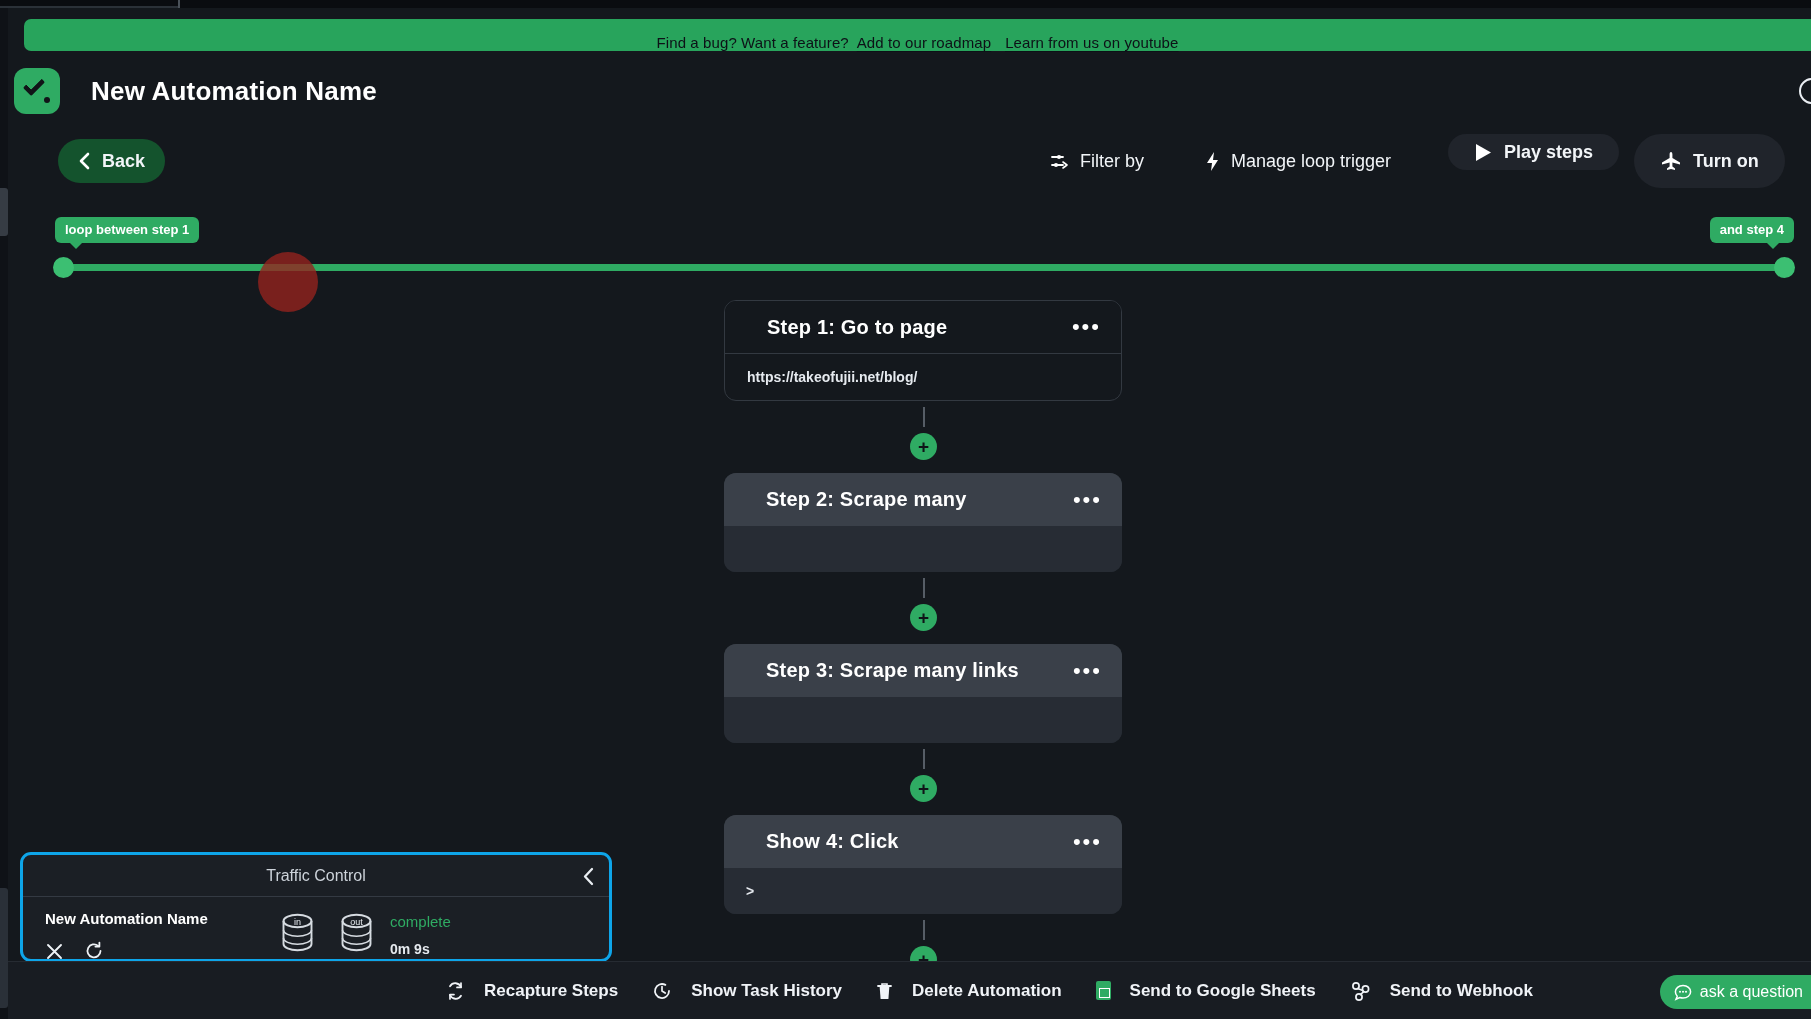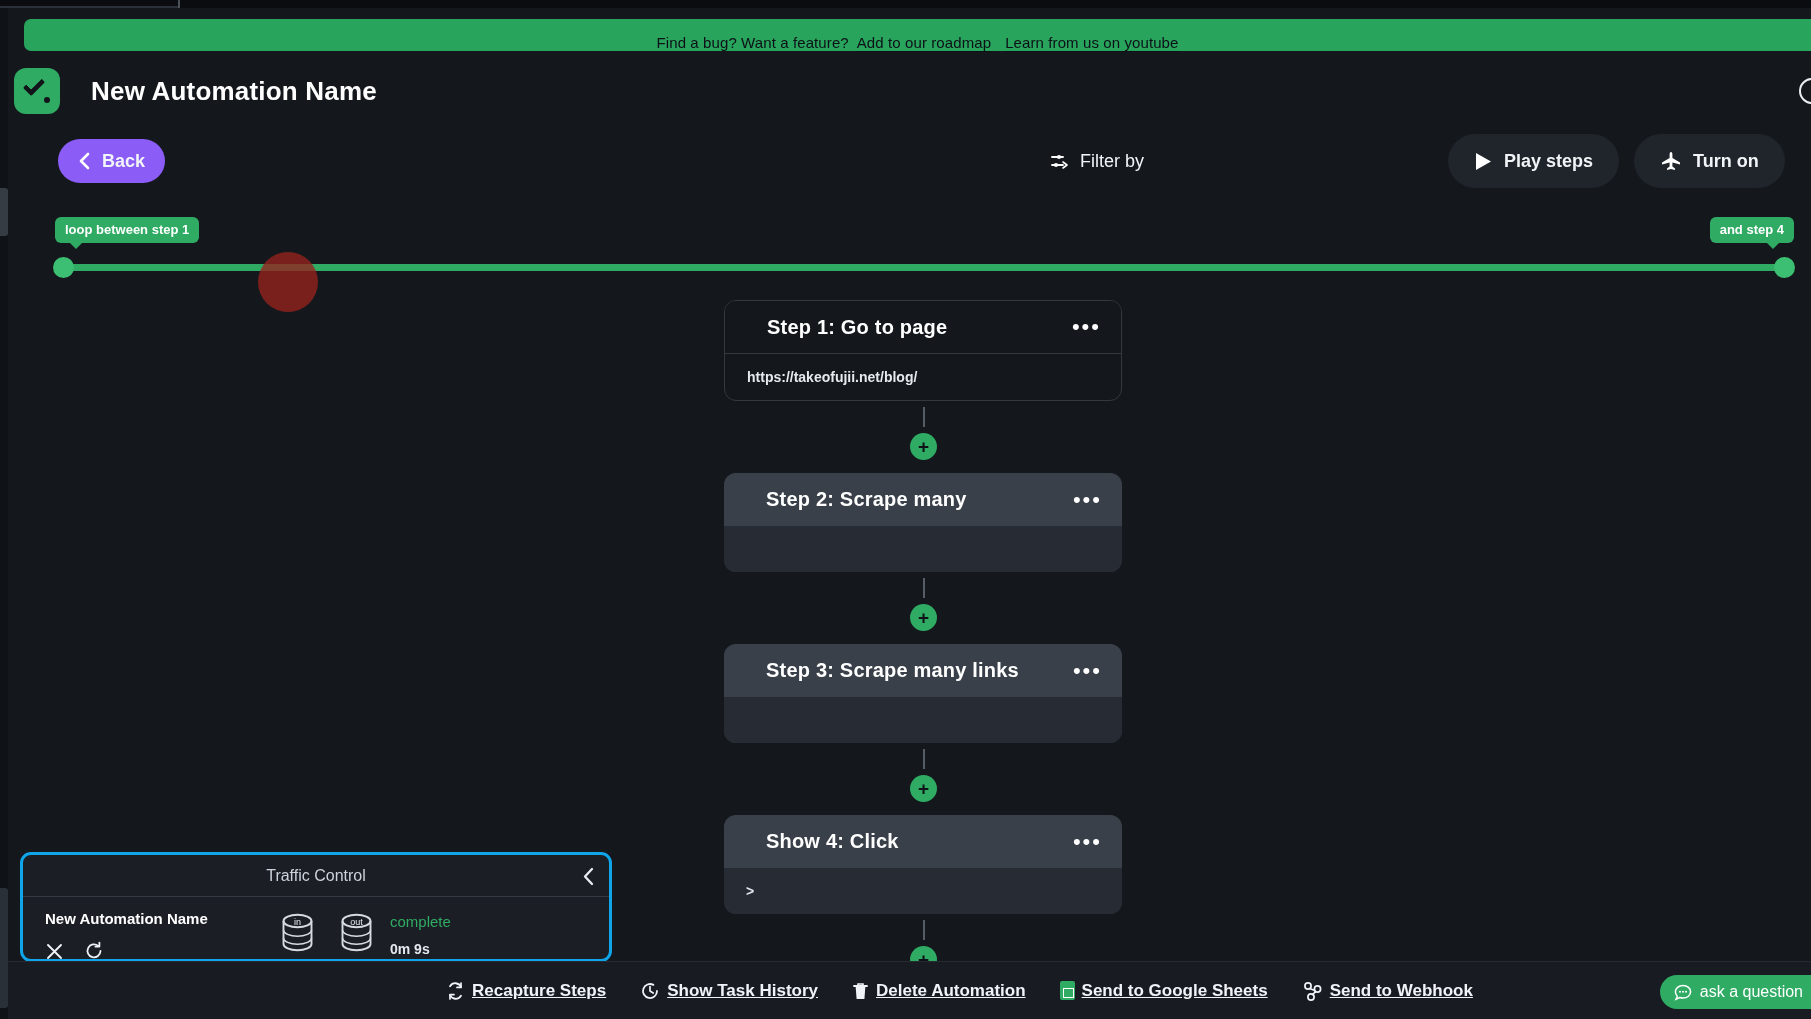--- a/index.html
+++ b/index.html
@@ -112,26 +112,26 @@
   }
   .btn {
     display: inline-flex; align-items: center; gap: 11px;
     height: 44px; padding: 0 20px;
     border-radius: 22px;
     color: #f2f5f8; font-size: 18px; font-weight: 700;
     cursor: pointer; user-select: none;
     position: absolute; top: 9px;
     white-space: nowrap;
   }
-  .btn.solid { background: #8b5cf6; justify-content: center; }
+  .btn.solid { background: #14532d; justify-content: center; }
   .btn.plain { background: transparent; }
   .btn-back  { left: 58px; }
   .btn-filter{ left: 1030px; font-weight: 500; }
   .btn-loop  { left: 1185px; font-weight: 500; }
-  .btn-play  { left: 1448px; background: #20242b; height: 54px; top: 4px; border-radius: 27px; padding: 0 26px; }
+  .btn-play  { left: 1448px; background: #20242b; height: 36px; top: 4px; border-radius: 27px; padding: 0 26px; }
   .btn-turn  { left: 1634px; background: #20242b; height: 54px; top: 4px; border-radius: 27px; padding: 0 26px; }
   .ico { display:inline-flex; align-items:center; justify-content:center; flex:none; }
 
   
   .sliderwrap { position: absolute; left: 5px; top: 222px; width: 1811px; height: 60px; }
   .tip {
     position: absolute;
     background: #2fab63; color: #fff;
     font-size: 13px; font-weight: 700;
     padding: 5px 10px 6px; border-radius: 6px;
@@ -233,23 +233,23 @@
   .bottombar {
     position: absolute; left: 8px; bottom: 0;
     width: 1803px; height: 58px;
     background: #181c22;
     border-top: 1px solid #262b32;
     display: flex; align-items: center;
     padding-left: 438px;
     gap: 34px;
   }
   .bitem {
-    display: inline-flex; align-items: center; gap: 7px;
+    display: inline-flex; align-items: center; gap: 19px;
     color: #f0f3f7; font-size: 17px; font-weight: 700;
-    cursor: pointer; white-space: nowrap; text-decoration: underline;
+    cursor: pointer; white-space: nowrap;
   }
   .ask {
     position: absolute; right: -8px; bottom: 10px;
     display: inline-flex; align-items: center; gap: 8px;
     background: #2fab63; color: #fff;
     height: 34px; padding: 0 16px 0 14px;
     border-radius: 17px 0 0 17px;
     font-size: 16px; cursor: pointer; white-space: nowrap;
   }
   .sheet-ico {
@@ -307,20 +307,28 @@
         <svg width="19" height="19" viewBox="0 0 19 19">
           <path d="M2 5 H13 M2 13 H13" stroke="#fff" stroke-width="1.8" stroke-linecap="round"></path>
           <circle cx="9" cy="5" r="2.1" fill="#fff"></circle>
           <circle cx="6" cy="13" r="2.1" fill="#fff"></circle>
           <path d="M13 10 L17 13 L13 16" fill="none" stroke="#fff" stroke-width="1.6" stroke-linecap="round" stroke-linejoin="round"></path>
         </svg>
       </span>
       <span>Filter by</span>
     </div>
 
+    <div class="btn plain btn-loop">
+      <span class="ico">
+        <svg width="15" height="21" viewBox="0 0 15 21">
+            <path d="M9 1 L2 12 H7 L6 20 L13 9 H8 Z" fill="#fff"></path>
+          </svg>
+      </span>
+      <span>Manage loop trigger</span>
+    </div>
 
     <div class="btn btn-play">
       <span class="ico">
         <svg width="19" height="21" viewBox="0 0 19 21">
             <path d="M2 2 L17 10.5 L2 19 Z" fill="#fff"></path>
           </svg>
       </span>
       <span>Play steps</span>
     </div>
 

